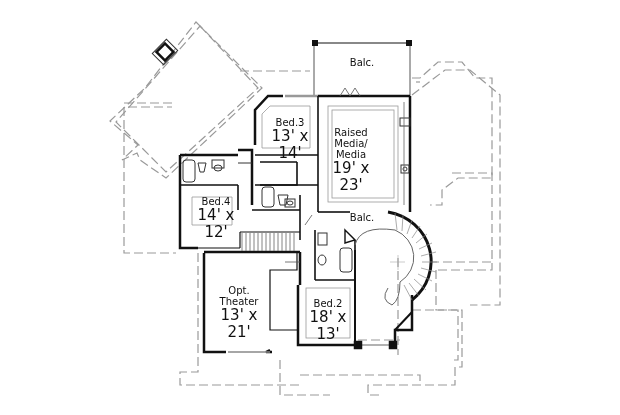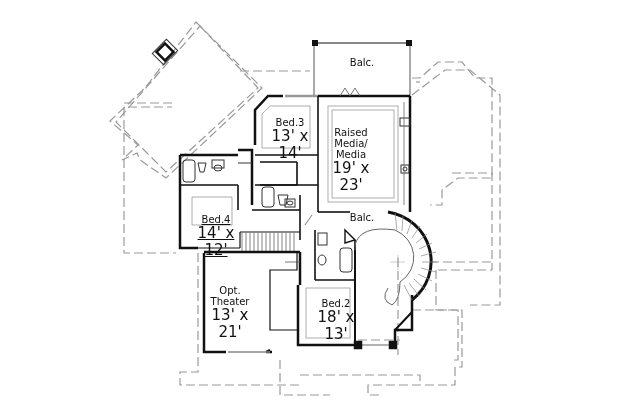--- a/index.html
+++ b/index.html
@@ -193,31 +193,31 @@
   <span class="room-dim">13' x 14'</span>
 </div>
 
 <div class="room-label" style="left:330px; top:127px; width:42px;">
   <span class="room-name">Raised</span>
   <span class="room-name">Media/</span>
   <span class="room-name">Media</span>
   <span class="room-dim">19' x 23'</span>
 </div>
 
-<div class="room-label" style="left:186px; top:214px; width:60px;text-decoration:underline;">
+<div class="room-label" style="left:186px; top:196px; width:60px;">
   <span class="room-name">Bed.4</span>
   <span class="room-dim">14' x 12'</span>
 </div>
 
 <div class="room-label" style="left:340px; top:212px; width:44px;">
   <span class="room-name">Balc.</span>
 </div>
 
-<div class="room-label" style="left:199px; top:285px; width:62px;text-align:center;">
+<div class="room-label" style="left:208px; top:285px; width:62px;text-align:center;">
   <span class="room-name">Opt.</span>
   <span class="room-name">Theater</span>
   <span class="room-dim">13' x 21'</span>
 </div>
 
-<div class="room-label" style="left:300px; top:298px; width:56px;padding-left:8px;">
+<div class="room-label" style="left:300px; top:298px; width:56px;">
   <span class="room-name">Bed.2</span>
   <span class="room-dim">18' x 13'</span>
 </div>
 
 </body></html>

